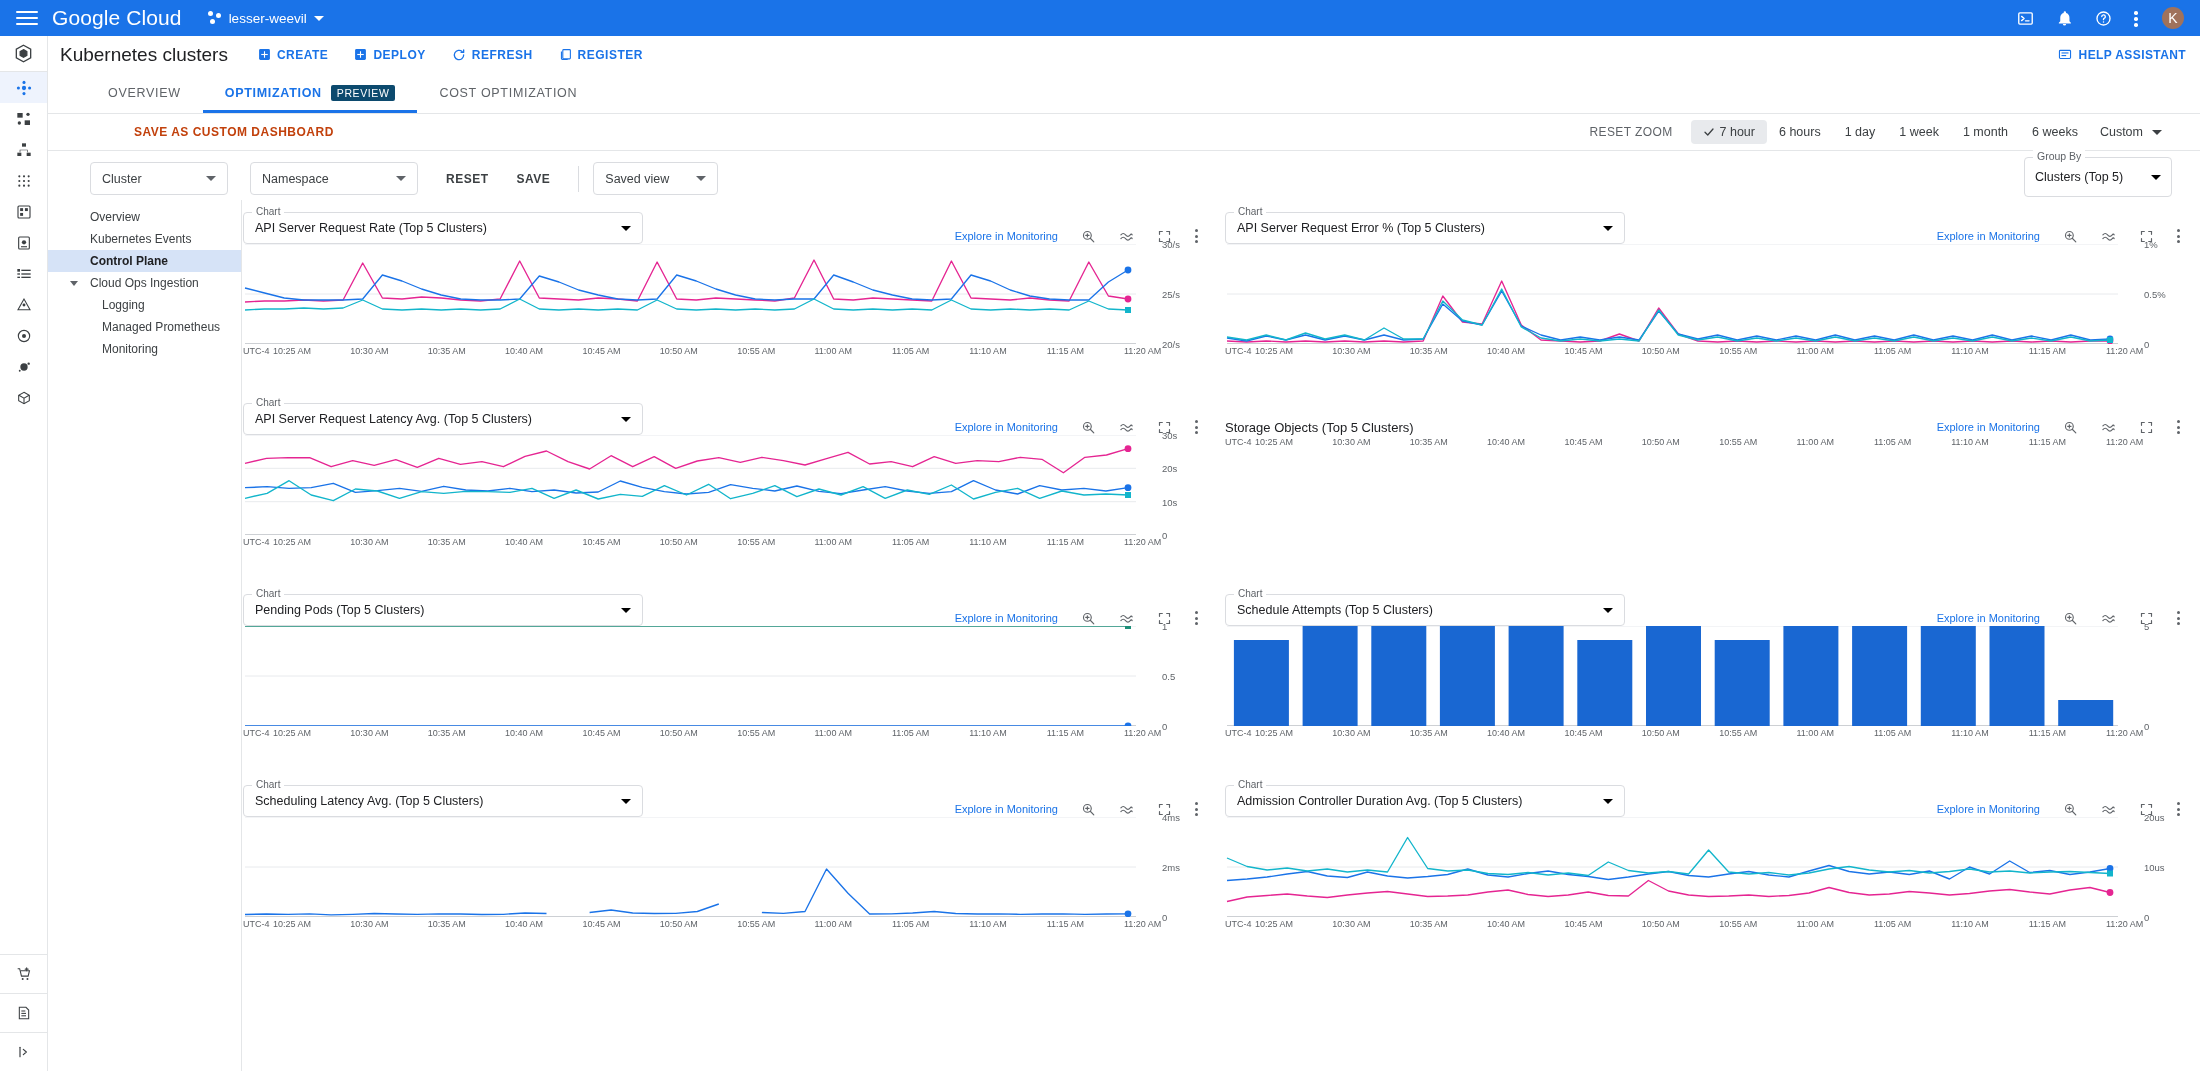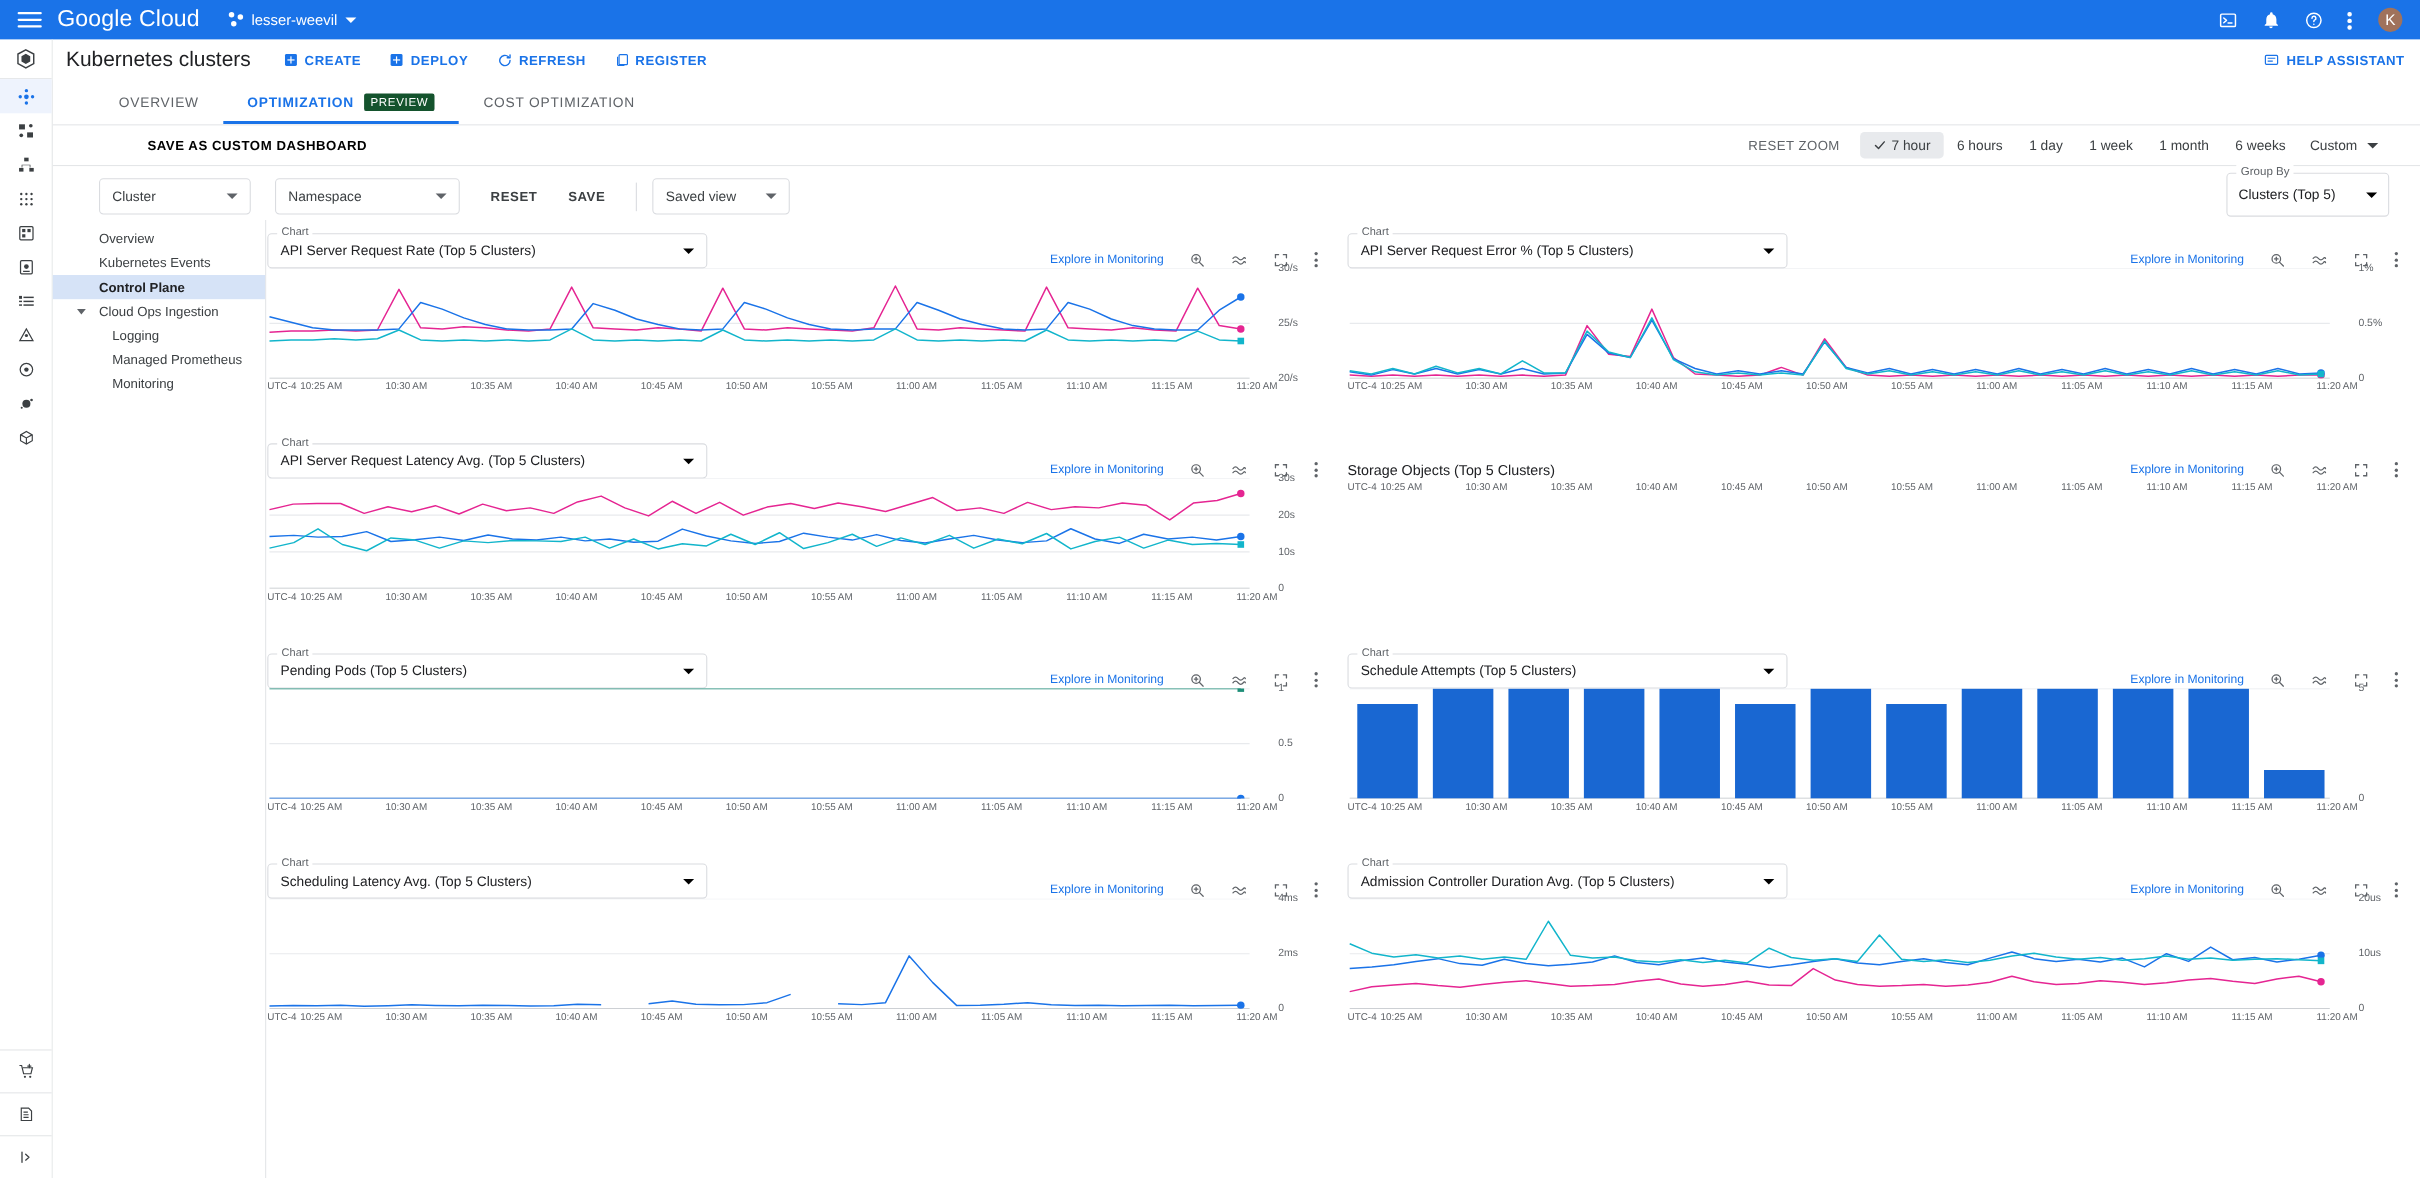--- a/index.html
+++ b/index.html
@@ -64,26 +64,26 @@
   
   .pagehead { position: absolute; left: 48px; top: 36px; width: 2152px; height: 37px; display: flex; align-items: center; background:#fff;}
   .page-title { font-size: 19px; color: #202124; margin-left: 12px; margin-right: 30px; white-space: nowrap; }
   .act-btn { display: flex; align-items: center; gap: 6px; color: #1a73e8; font-size: 12px; font-weight: bold; letter-spacing: .5px; margin-right: 26px; cursor: pointer; white-space: nowrap; }
   .help-assistant { position: absolute; right: 14px; display: flex; align-items: center; gap: 7px; color: #1a73e8; font-size: 12px; font-weight: bold; letter-spacing: .4px; cursor: pointer; }
 
   
   .tabsrow { position: absolute; left: 48px; top: 73px; width: 2152px; height: 41px; border-bottom: 1px solid #e4e6e8; display:flex; align-items: flex-start; }
   .tab { height: 40px; display: flex; align-items: center; gap: 9px; padding: 0 22px; font-size: 12.5px; letter-spacing: .7px; color: #5f6368; cursor: pointer; font-weight: 500; }
   .tab.active { color: #1a73e8; box-shadow: inset 0 -3px 0 #1a73e8; font-weight: bold; }
-  .preview-badge { background: #14532d; color: #fff; font-size: 10.5px; padding: 2px 6px; border-radius: 2px; letter-spacing: .6px; font-weight: 500; }
+  .preview-badge { background: #0c4a6e; color: #fff; font-size: 10.5px; padding: 2px 6px; border-radius: 2px; letter-spacing: .6px; font-weight: 500; }
   .tabs-inner { margin-left: 38px; display: flex; }
 
   
   .subbar { position: absolute; left: 48px; top: 114px; width: 2152px; height: 37px; border-bottom: 1px solid #e4e6e8; display: flex; align-items: center; }
-  .save-dash { margin-left: 86px; color: #000000; font-size: 12px; font-weight: bold; letter-spacing: .5px; cursor: pointer; }
+  .save-dash { margin-left: 86px; color: #c2410c; font-size: 12px; font-weight: bold; letter-spacing: .5px; cursor: pointer; }
   .timerange { position: absolute; right: 28px; display: flex; align-items: center; gap: 0px; }
   .reset-zoom { color: #5f6368; font-size: 12px; letter-spacing: .4px; margin-right: 18px; cursor: pointer; }
   .tr-opt { font-size: 12.5px; color: #3c4043; padding: 5px 12px; border-radius: 4px; cursor: pointer; display: flex; align-items: center; gap: 5px; white-space: nowrap; }
   .tr-opt.sel { background: #e8eaed; font-weight: 500; }
   .tr-custom { font-size: 12.5px; color: #3c4043; padding: 5px 10px; display: flex; align-items: center; gap: 9px; cursor: pointer; }
 
   
   .filterrow { position: absolute; left: 48px; top: 151px; width: 2152px; height: 55px; display:flex; align-items:center; }
   .mselect {
     height: 33px; border: 1px solid #dadce0; border-radius: 4px; display: flex; align-items: center;

